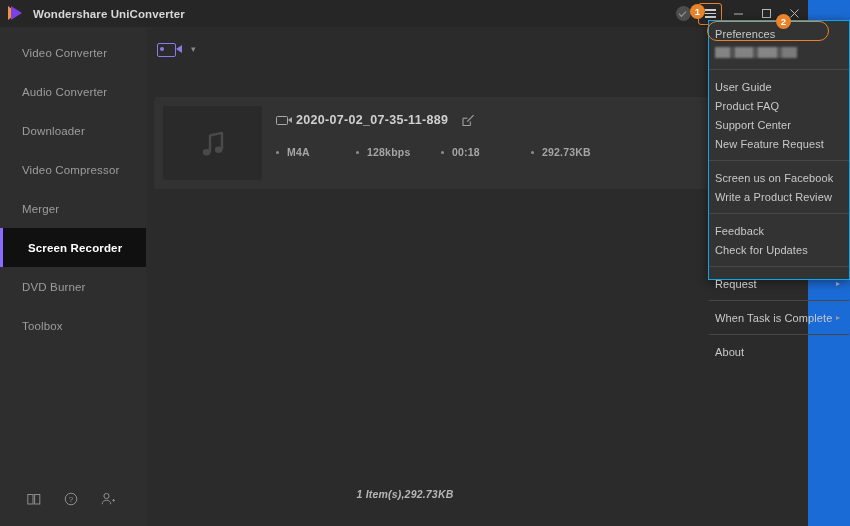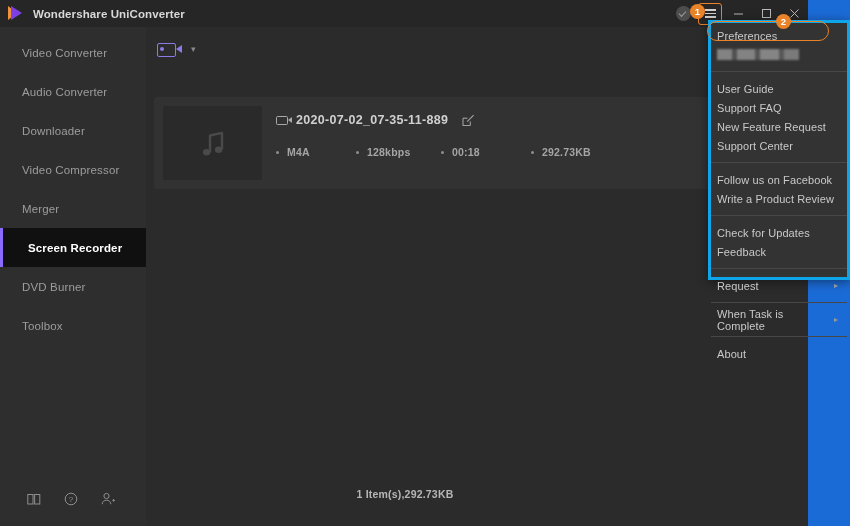--- a/index.html
+++ b/index.html
@@ -150,27 +150,27 @@
   }
   .m1 { width:80px; } .m2 { width:85px; } .m3 { width:90px; }
 
   
   .status-bar {
     position:absolute; left:0; bottom:0; width:662px; height:54px;
   }
   .status-text {
     position:absolute; left:0; right:0; top:16px;
     text-align:center; font-size:10.5px; font-weight:bold; color:#b6b6b6;
-    letter-spacing:.2px; padding-right:144px;
+    letter-spacing:.2px; padding-right:144px;font-style:italic;
   }
 
   
   .menu {
     position:absolute; left:708px; top:20px; width:142px; height:260px;
-    background:#333333; border:3px solid #0ea5e9;
+    background:#333333; border:1px solid #0ea5e9;
     box-shadow:0 2px 10px rgba(0,0,0,.45);
   }
   .menu-item {
     height:19px; display:flex; align-items:center; justify-content:space-between;
     padding:0 9px 0 6px; font-size:11px; color:#c9c9c9; letter-spacing:.1px;
   }
   .menu-item.blurred { padding:0; }
   .blur-strip {
     margin:3px 0 3px 6px; width:82px; height:11px;
     background:linear-gradient(90deg,#9a9a9a 0 18%,#5a5a5a 18% 24%,#9a9a9a 24% 46%,#5e5e5e 46% 52%,#9d9d9d 52% 76%,#616161 76% 82%,#8f8f8f 82% 100%);
@@ -350,47 +350,47 @@
         <span class="blur-strip"></span>
       </div>
     </div>
     <div class="menu-sep"></div>
 
     <div class="menu-group">
       <div class="menu-item">
           <span>User Guide</span>
         </div>
       <div class="menu-item">
-          <span>Support FAQ</span>
+          <span>Product FAQ</span>
+        </div>
+      <div class="menu-item">
+          <span>Support Center</span>
         </div>
       <div class="menu-item">
           <span>New Feature Request</span>
         </div>
-      <div class="menu-item">
-          <span>Support Center</span>
-        </div>
-    </div>
-    <div class="menu-sep"></div>
-
-    <div class="menu-group">
-      <div class="menu-item">
-          <span>Follow us on Facebook</span>
+    </div>
+    <div class="menu-sep"></div>
+
+    <div class="menu-group">
+      <div class="menu-item">
+          <span>Screen us on Facebook</span>
         </div>
       <div class="menu-item">
           <span>Write a Product Review</span>
         </div>
     </div>
     <div class="menu-sep"></div>
 
     <div class="menu-group">
       <div class="menu-item">
+          <span>Feedback</span>
+        </div>
+      <div class="menu-item">
           <span>Check for Updates</span>
-        </div>
-      <div class="menu-item">
-          <span>Feedback</span>
         </div>
     </div>
     <div class="menu-sep"></div>
 
     <div class="menu-group">
       <div class="menu-item">
         <span>Request</span>
         <span class="arrow">▸</span>
       </div>
     </div>

